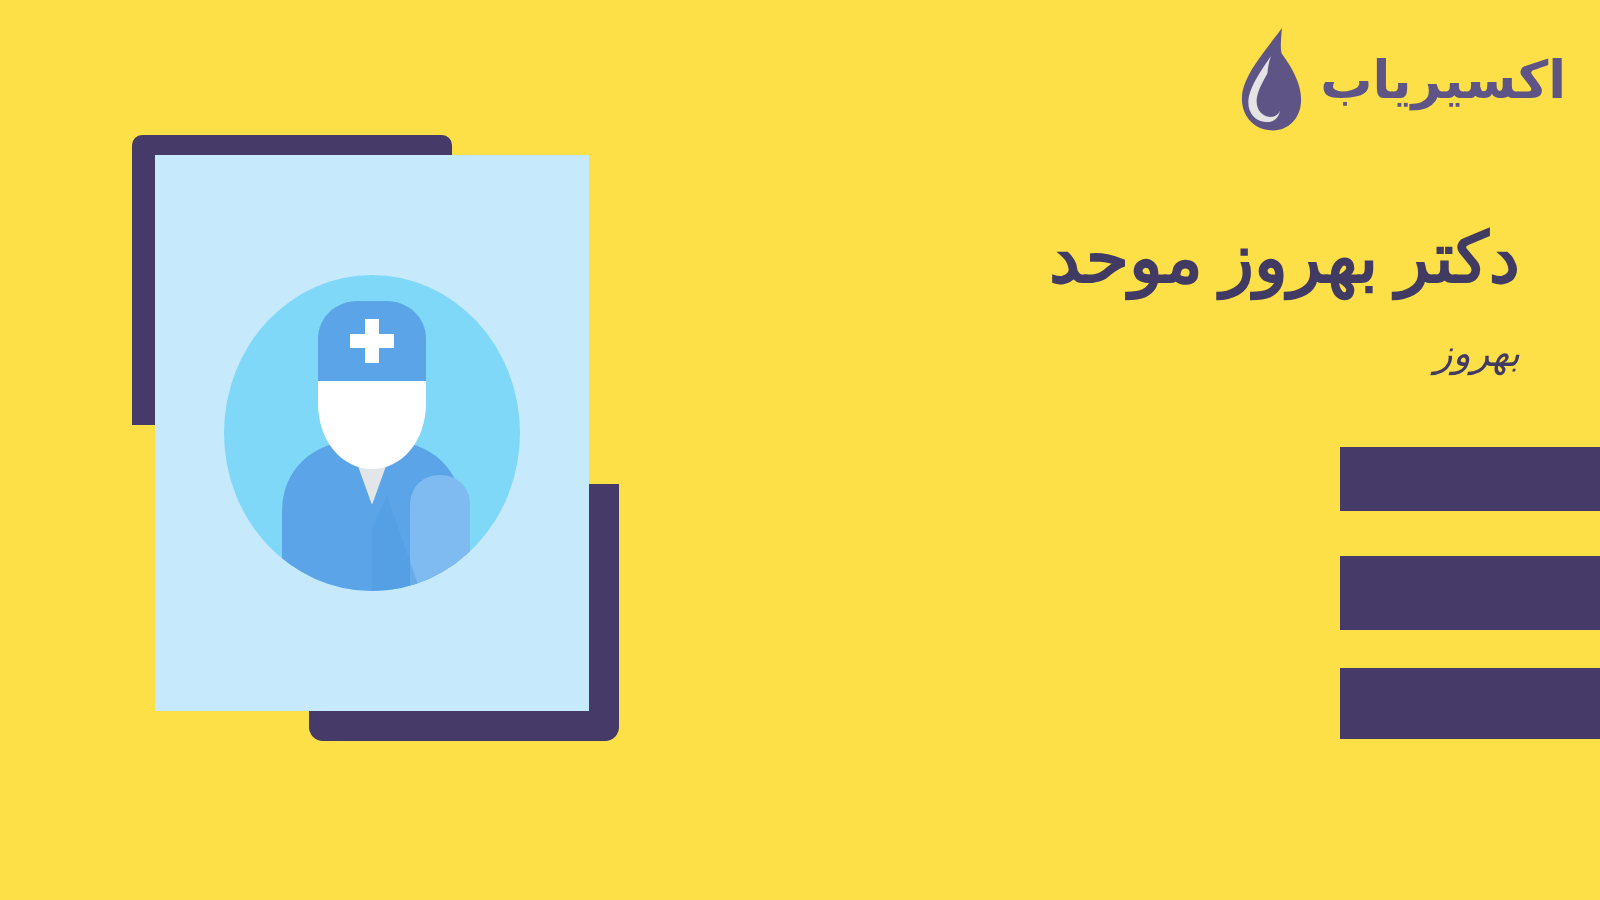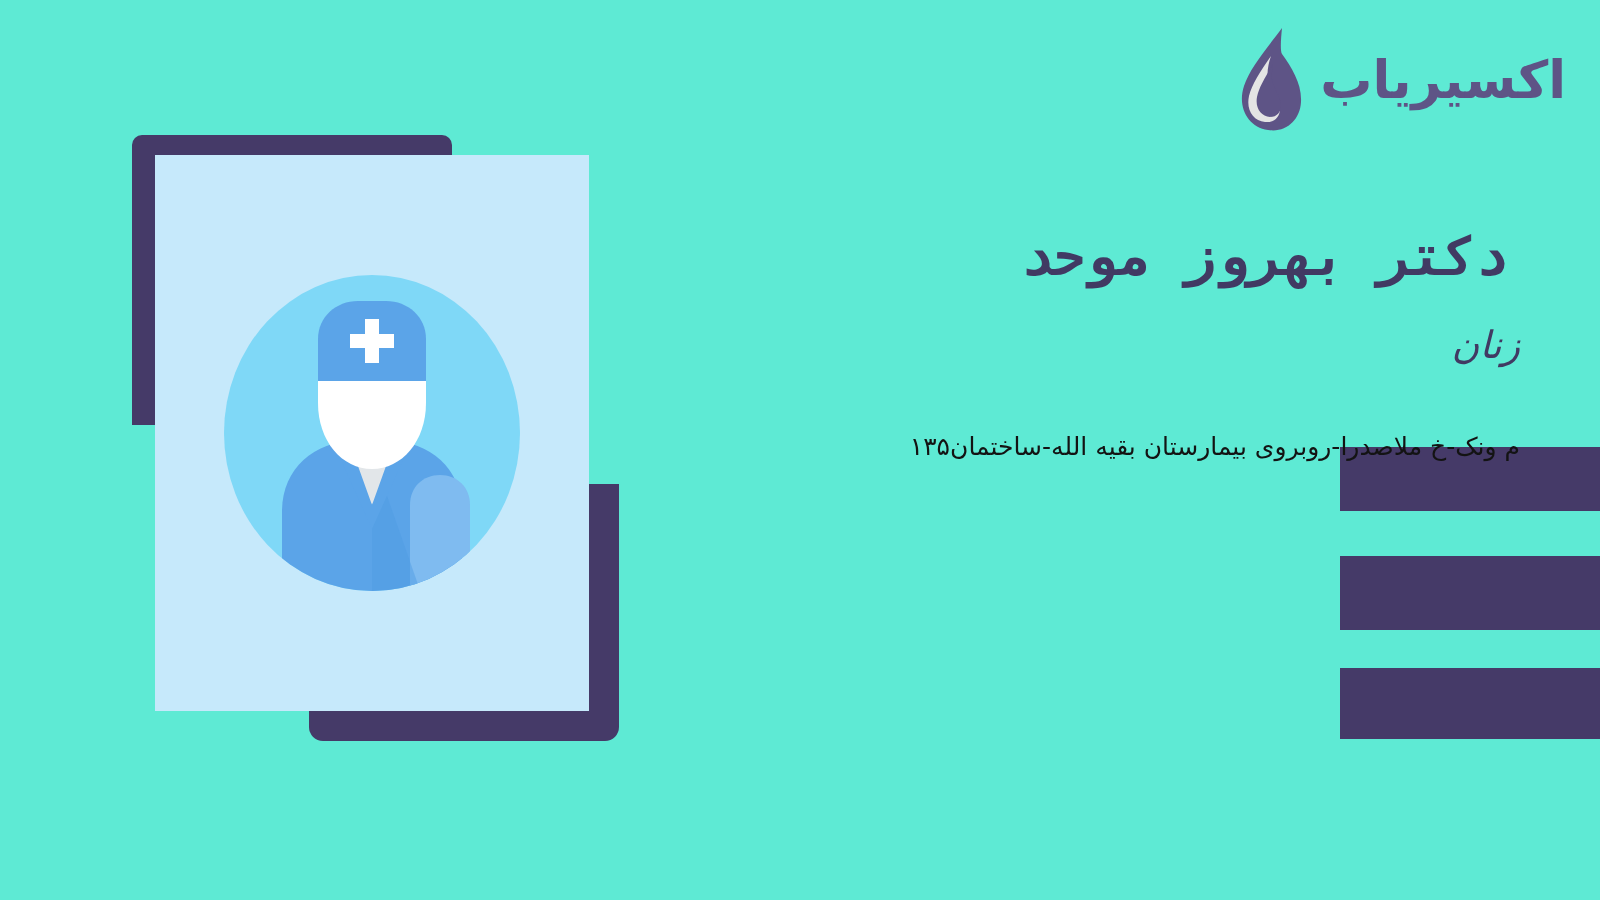--- a/index.html
+++ b/index.html
@@ -11,21 +11,21 @@
     width: 1600px;
     height: 900px;
     background: #e4e4e4;
     font-family: "DejaVu Sans", "Liberation Sans", sans-serif;
     overflow: hidden;
   }
   .page {
     position: relative;
     width: 1600px;
     height: 900px;
-    background: #5eead4;
+    background: #fde047;
     overflow: hidden;
   }
 
   
   .brand {
     position: absolute;
     top: 26px;
     right: 34px;
     display: flex;
     flex-direction: row;
@@ -96,26 +96,26 @@
   
   .info {
     position: absolute;
     right: 80px;
     top: 215px;
     width: 900px;
     text-align: right;
     direction: rtl;
   }
   .doctor-name {
-    font-family: Liberation Mono, monospace;
-    font-size: 54px;
+    font-family: Liberation Serif, serif;
+    font-size: 70px;
     font-weight: 700;
     color: #413a63;
     line-height: 1.25;
-    margin: 12px;
+    margin: 0;
     white-space: nowrap;
   }
   .doctor-specialty {
     font-family: "DejaVu Serif", "Liberation Serif", serif;
     font-size: 38px;
     font-style: italic;
     font-weight: 400;
     color: #413a63;
     line-height: 1.3;
     margin: 26px 0 0 0;
@@ -203,17 +203,16 @@
       </svg>
     </div>
   </div>
 
   <div class="bar bar-1"></div>
   <div class="bar bar-2"></div>
   <div class="bar bar-3"></div>
 
   <div class="info">
     <h1 class="doctor-name">دکتر بهروز موحد</h1>
-    <div class="doctor-specialty">زنان</div>
-    <div class="doctor-address">م ونک-خ ملاصدرا-روبروی بیمارستان بقیه الله-ساختمان۱۳۵</div>
+    <div class="doctor-specialty">بهروز</div>
   </div>
 
 </div>
 
 </body></html>

